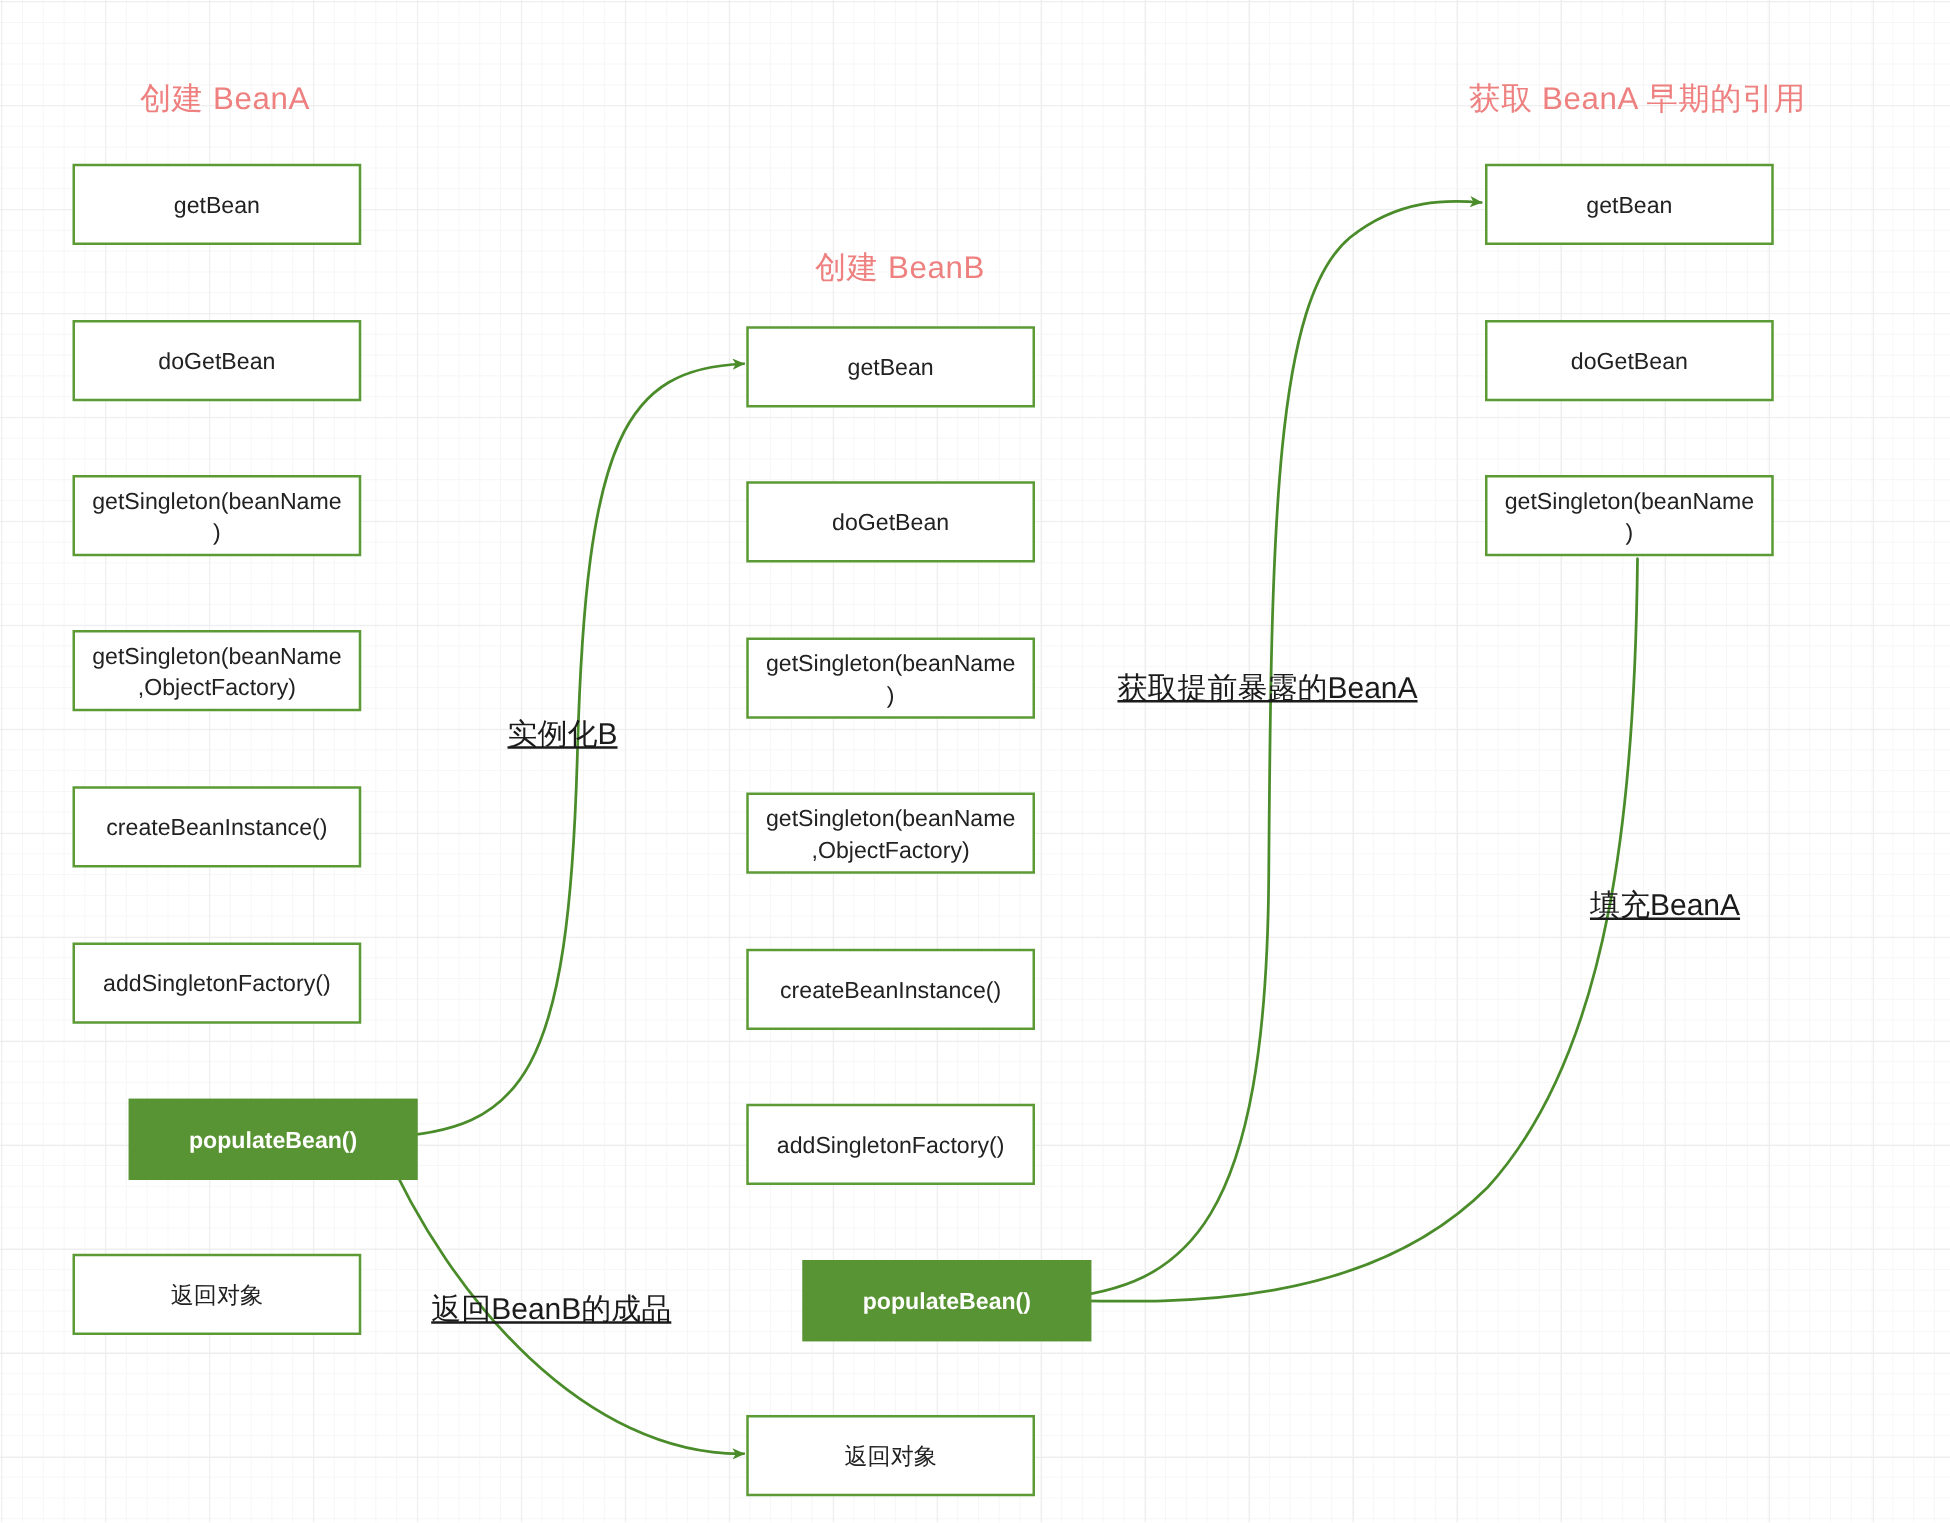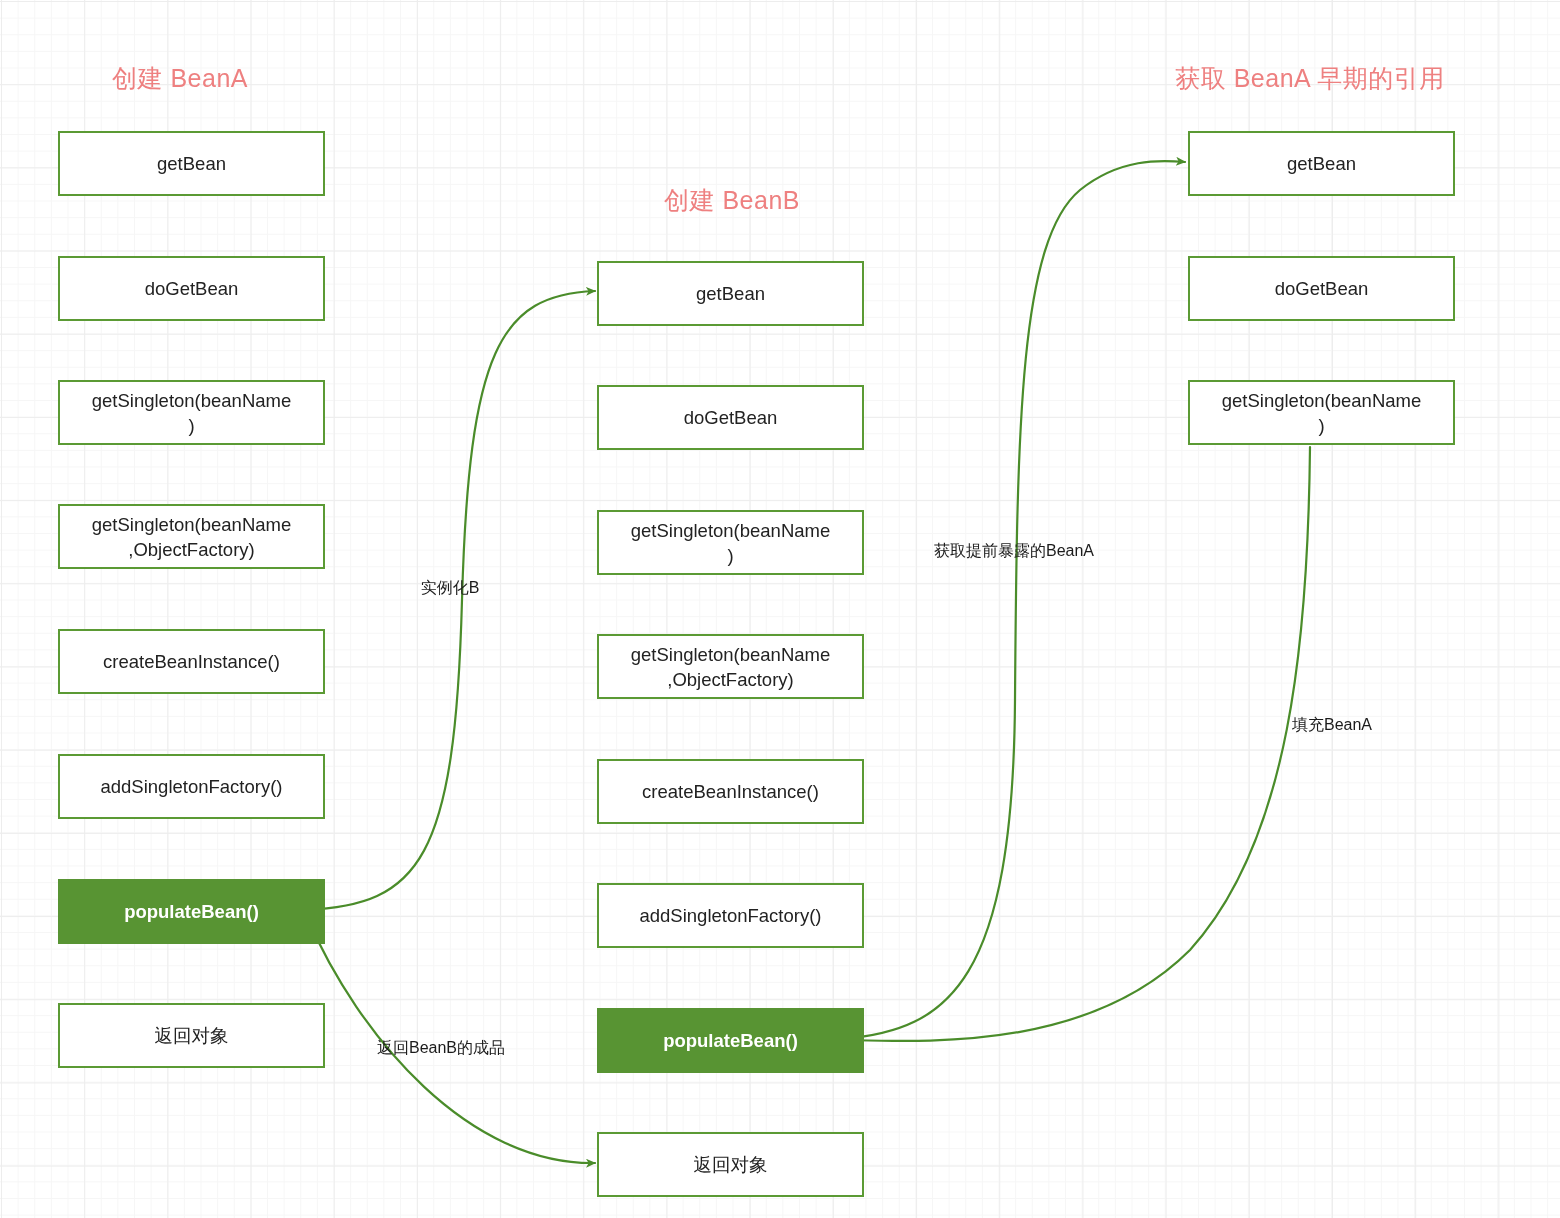--- a/index.html
+++ b/index.html
@@ -40,46 +40,48 @@
     font-weight: normal;
     font-size: 25px;
     letter-spacing: 0.5px;
     white-space: nowrap;
     text-align: center;
     transform: translateX(-50%);
   }
   .node {
     position: absolute;
     box-sizing: border-box;
-    width: 267px;
+    width: 231px;
     border: 2px solid #5b9a34;
     background: #ffffff;
     color: #222222;
     font-size: 18.5px;
     line-height: 25px;
     display: flex;
     align-items: center;
     justify-content: center;
     text-align: center;
     padding: 2px 6px;
   }
   .node.filled {
     background: #589433;
     border-color: #589433;
     color: #ffffff;
     font-weight: bold;
+    margin-left: 45px;
   }
   .edge-label {
     position: absolute;
-    font-size: 16px;
+    font-size: 24px;
     color: #1b1b1b;
     white-space: nowrap;
     background: rgba(255,255,255,0.0);
     transform: translate(-50%, -50%);
     line-height: 22px;
+    text-decoration: underline;
   }
 </style>
 </head>
 <body>
 
 <div id="canvas">
 
   <svg class="edge-layer" viewBox="0 0 1560 1218" xmlns="http://www.w3.org/2000/svg">
     <defs>
       <marker id="arrowEnd" markerWidth="12" markerHeight="12" refX="9" refY="4.5" orient="auto" markerUnits="userSpaceOnUse">
@@ -92,21 +94,21 @@
     <g id="edge-paths">
         <path d="M 305 910 C 420 905 455 860 462 600 C 469 350 500 295 595 291" fill="none" stroke="#4a8c2a" stroke-width="2.2" stroke-linecap="round" marker-end="url(#arrowEnd)"></path>
         <path d="M 595 1163 C 470 1165 360 1040 306 915" fill="none" stroke="#4a8c2a" stroke-width="2.2" stroke-linecap="round" marker-start="url(#arrowStart)"></path>
         <path d="M 843 1039 C 950 1030 1013 980 1015 700 C 1017 420 1020 240 1080 190 C 1120 158 1160 160 1185 162" fill="none" stroke="#4a8c2a" stroke-width="2.2" stroke-linecap="round" marker-end="url(#arrowEnd)"></path>
         <path d="M 1310 447 C 1308 640 1290 840 1190 950 C 1090 1050 930 1042 845 1040" fill="none" stroke="#4a8c2a" stroke-width="2.2" stroke-linecap="round" marker-end="url(#arrowEnd)"></path>
       </g>
   </svg>
 
   <div id="titles">
       <div class="col-title" style="left: 180px; top: 62px; color: rgb(238, 128, 128);">创建 BeanA</div>
-      <div class="col-title" style="left: 720px; top: 184px; color: rgb(238, 128, 128); margin-left: 12px;">创建 BeanB</div>
+      <div class="col-title" style="left: 720px; top: 197px; color: rgb(238, 128, 128);">创建 BeanB</div>
       <div class="col-title" style="left: 1310px; top: 62px; color: rgb(238, 128, 128); text-align: right;">获取 BeanA 早期的引用</div>
     </div>
   <div id="nodes">
       <div class="node" style="left: 58px; top: 131px; height: 65px; border-color: rgb(91, 154, 52);">
         <span style="white-space: pre-line;">getBean</span>
       </div>
       <div class="node" style="left: 58px; top: 256px; height: 65px; border-color: rgb(91, 154, 52);">
         <span style="white-space: pre-line;">doGetBean</span>
       </div>
       <div class="node" style="left: 58px; top: 380px; height: 65px; border-color: rgb(91, 154, 52);">

